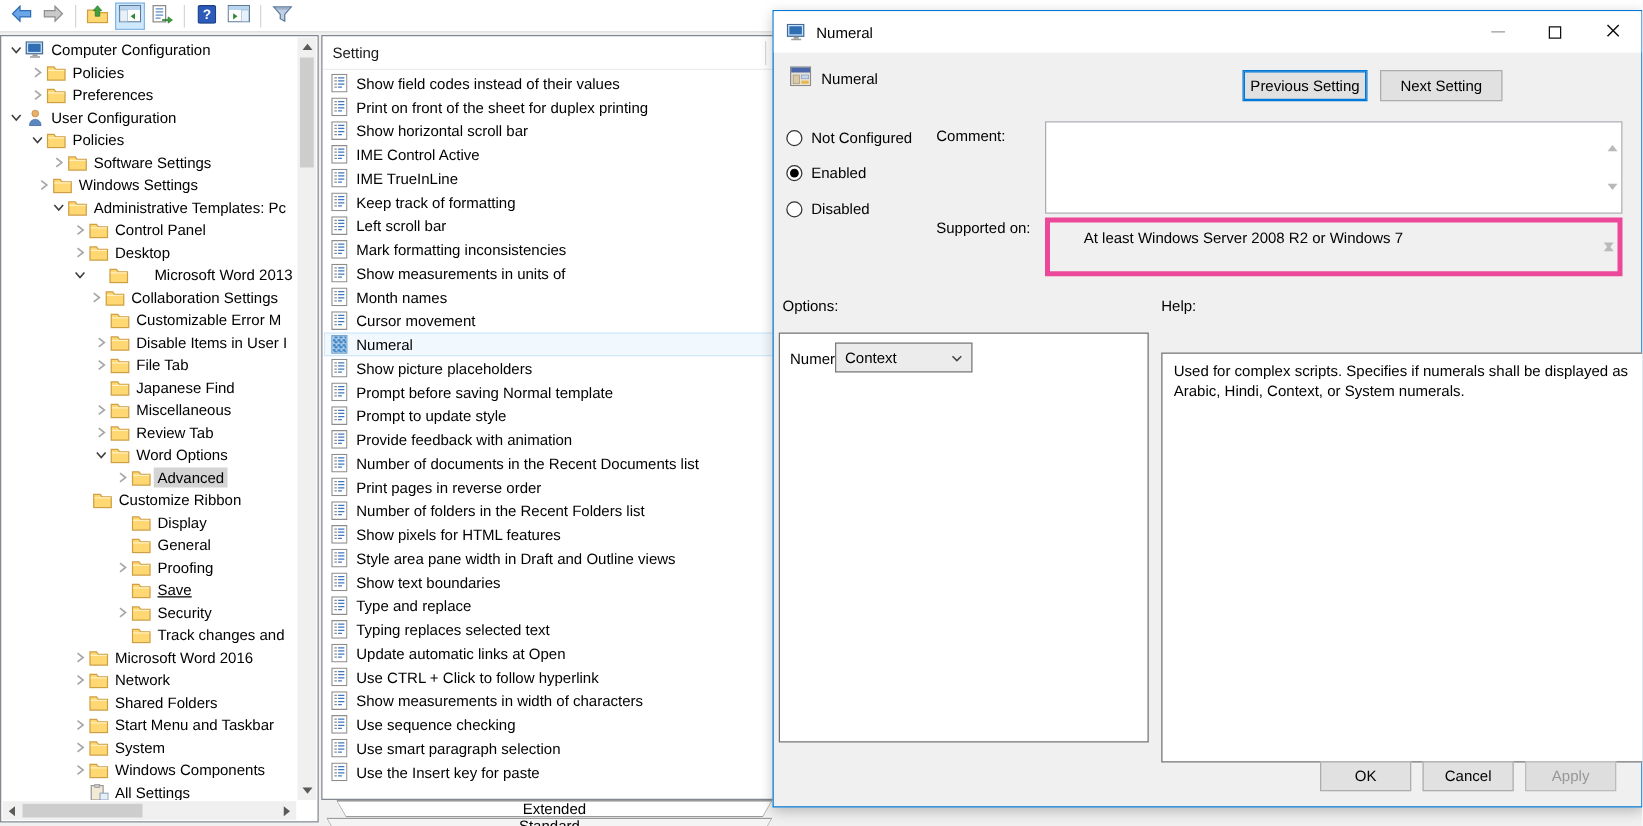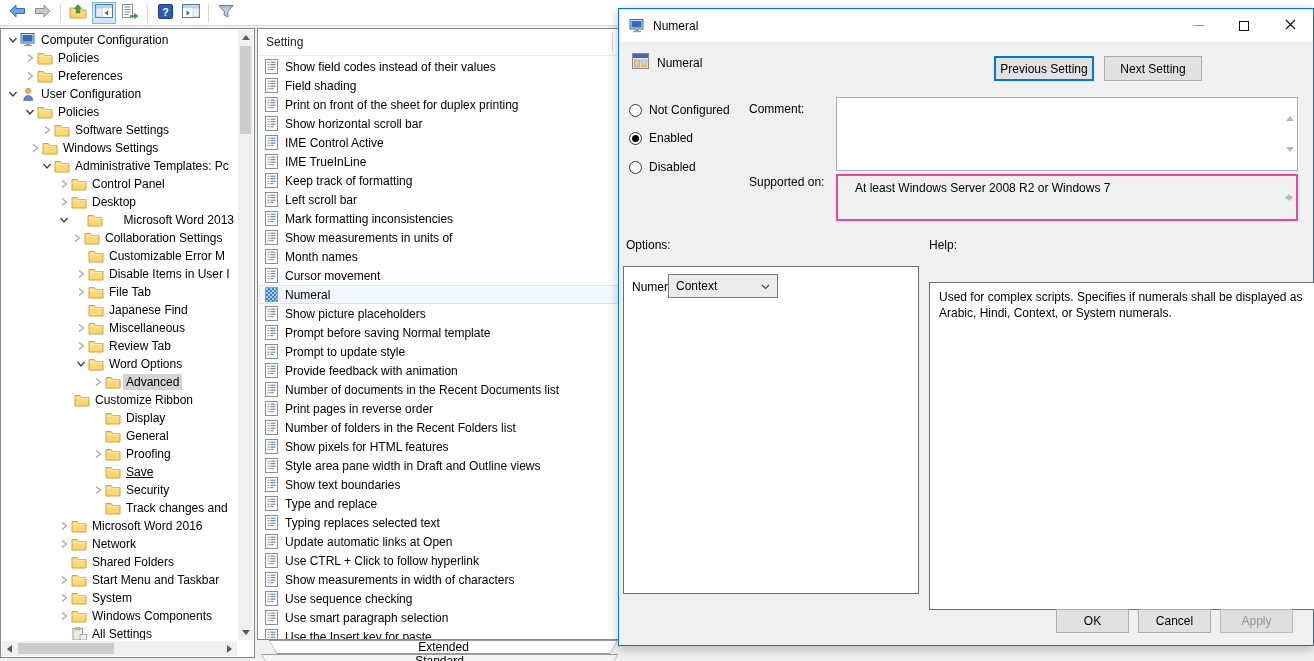--- a/index.html
+++ b/index.html
@@ -68,21 +68,21 @@
   .hdr-label { font-size:12px; }
   .btn { display:flex; align-items:center; justify-content:center; background:#e1e1e1; border:1px solid #adadad; font-size:12px; }
   .btn.focusblue { border:1px solid #0078d7; box-shadow: inset 0 0 0 1px #0078d7; }
   .btn.disabled { background:#dedede; border-color:#bcbcbc; color:#979797; }
   .radio-row { display:flex; align-items:center; }
   .radio { width:13px; height:13px; border:1px solid #333; border-radius:50%; background:#fff; margin-right:7px; flex:0 0 13px; }
   .radio.on { position:relative; }
   .radio.on::after { content:""; position:absolute; left:2px; top:2px; width:7px; height:7px; background:#000; border-radius:50%; }
   .textbox { background:#fff; border:1px solid #abadb3; }
   .textbox textarea { width:100%; height:100%; border:none; resize:none; background:transparent; font-family:"Liberation Sans",sans-serif; font-size:12px; padding:4px 18px 4px 7px; outline:none; }
-  .graybox { background:#f0f0f0; border:2px solid #ec4899; padding:5px 18px 4px 17px; }
+  .graybox { background:#f0f0f0; border:4px solid #ec4899; padding:5px 18px 4px 27px; }
   .mini-arr { position:absolute; right:3px; }
   .tri-up.lite{ border-bottom-color:#b9b9b9; } .tri-dn.lite{ border-top-color:#b9b9b9; }
   .panelbox { background:#fff; border:1px solid #707070; }
   .combo { position:absolute; display:flex; align-items:center; background:#ececec; border:1px solid #7a7a7a; padding-left:7px; }
   .combo .cchev { position:absolute; right:7px; }
   .help-scroll { position:absolute; top:0; right:0; bottom:0; width:16px; background:#f0f0f0; border-left:1px solid #e2e2e2; }
   .help-text { position:absolute; left:9px; right:22px; top:6px; line-height:16px; }
 </style>
 </head>
 <body>
@@ -629,30 +629,20 @@
           <span class="llabel">Show field codes instead of their values</span>
         </div>
         <div class="lrow">
           <span class="licon">
             <svg width="13" height="15" viewBox="0 0 13 15">
               <rect x="0.5" y="0.5" width="12" height="14" fill="#fff" stroke="#8c8c8c"></rect>
               <path d="M2.5 3.2 h2 M2.5 5.7 h2 M2.5 8.2 h2 M2.5 10.7 h2" stroke="#8c8c8c"></path>
               <path d="M5.5 3.2 h5 M5.5 5.7 h5 M5.5 8.2 h5 M5.5 10.7 h3" stroke="#3f76bf"></path>
             </svg>
           </span>
-          <span class="llabel">Field shading</span>
-        </div>
-        <div class="lrow">
-          <span class="licon">
-            <svg width="13" height="15" viewBox="0 0 13 15">
-              <rect x="0.5" y="0.5" width="12" height="14" fill="#fff" stroke="#8c8c8c"></rect>
-              <path d="M2.5 3.2 h2 M2.5 5.7 h2 M2.5 8.2 h2 M2.5 10.7 h2" stroke="#8c8c8c"></path>
-              <path d="M5.5 3.2 h5 M5.5 5.7 h5 M5.5 8.2 h5 M5.5 10.7 h3" stroke="#3f76bf"></path>
-            </svg>
-          </span>
           <span class="llabel">Print on front of the sheet for duplex printing</span>
         </div>
         <div class="lrow">
           <span class="licon">
             <svg width="13" height="15" viewBox="0 0 13 15">
               <rect x="0.5" y="0.5" width="12" height="14" fill="#fff" stroke="#8c8c8c"></rect>
               <path d="M2.5 3.2 h2 M2.5 5.7 h2 M2.5 8.2 h2 M2.5 10.7 h2" stroke="#8c8c8c"></path>
               <path d="M5.5 3.2 h5 M5.5 5.7 h5 M5.5 8.2 h5 M5.5 10.7 h3" stroke="#3f76bf"></path>
             </svg>
           </span>

